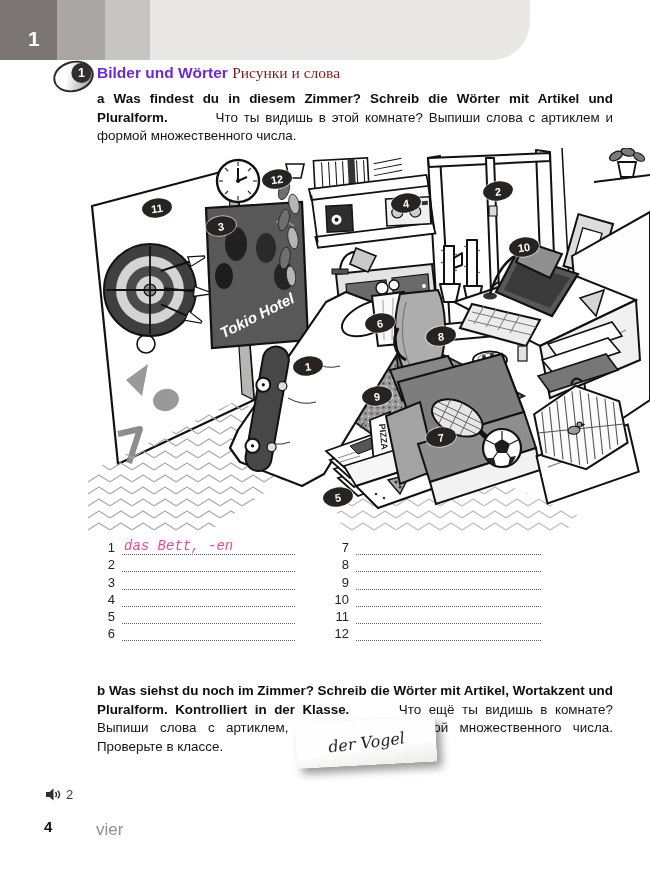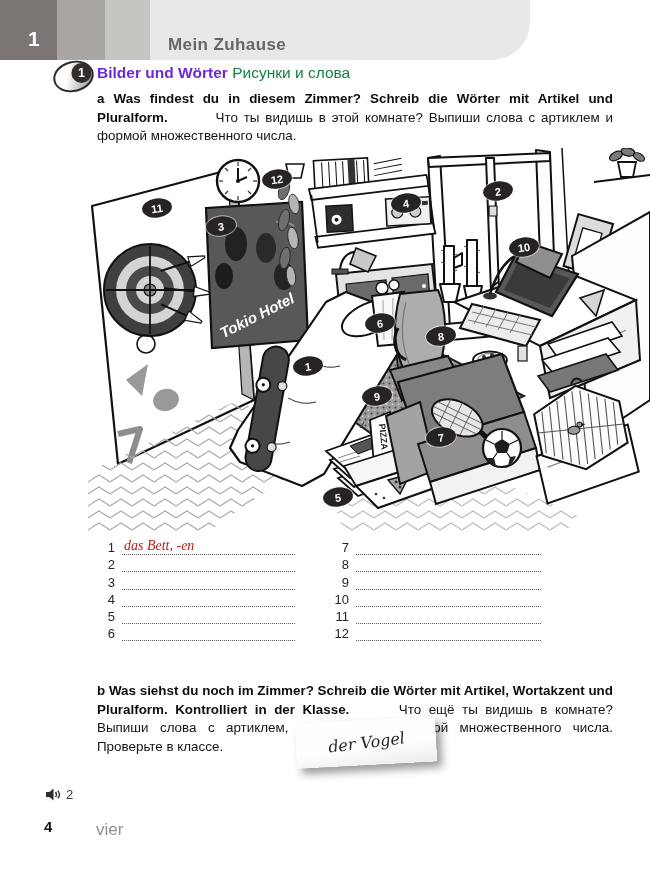--- a/index.html
+++ b/index.html
@@ -13,41 +13,41 @@
   .hb3{left:105px;width:45px;background:#c7c5c2;}
   .chnum{position:absolute;left:28px;top:27px;color:#fff;font-size:21px;font-weight:bold;}
   .chtitle{position:absolute;left:168px;top:35px;font-size:17px;font-weight:bold;color:#686766;letter-spacing:.4px;}
   
   .ex-badge{position:absolute;left:53px;top:61px;width:37px;height:27px;border:2.5px solid #2a2a2a;border-radius:50%;
             background:linear-gradient(115deg,#ffffff 35%,#8f8c8a);transform:rotate(-14deg);}
   .ex-badge-inner{position:absolute;right:0;top:1.5px;width:20px;height:20px;border-radius:50%;background:#332e2c;
             color:#fff;font-size:12.5px;font-weight:bold;text-align:center;line-height:20px;transform:rotate(14deg);}
   .ex-title{position:absolute;left:97px;top:64px;font-size:15.5px;}
   .t-de{font-weight:bold;color:#6d28d9;}
-  .t-ru{color:#15803d;}
+  .t-ru{color:#7f1d1d;font-family:Liberation Serif, serif;}
   .para{position:absolute;left:97px;width:516px;margin:0;font-size:13.4px;line-height:18.6px;
         text-align:justify;color:#151515;}
   .para b{font-weight:bold;color:#0e0e0e;}
   .para .ru{font-weight:normal;margin-left:42px;}
   
   .illo{position:absolute;left:88px;top:148px;width:562px;height:384px;}
   .illo svg{display:block;}
   .marker{position:absolute;min-width:26px;height:19px;padding:0 2px;background:#272322;border-radius:50%;
           color:#fff;font-size:11px;font-weight:bold;display:flex;align-items:center;justify-content:center;
           transform:translate(-50%,-50%) rotate(-8deg);box-shadow:0 0 0 1px rgba(255,255,255,.55);}
   
   .answers{position:absolute;left:95px;top:538px;display:flex;}
   .col{display:flex;flex-direction:column;}
   .col1{width:200px;}
   .col2{width:212px;margin-left:34px;}
   .arow{display:flex;align-items:flex-end;height:17.2px;}
   .anum{flex:none;width:20px;text-align:right;font-size:13px;color:#242424;line-height:15px;}
   .aline{flex:1;margin-left:7px;border-bottom:1.6px dotted #5c5c5c;position:relative;height:100%;}
-  .hand{position:absolute;left:2px;bottom:0;font-family:Liberation Serif, serif;font-style:italic;
-        font-size:14px;color:#b91c1c;white-space:nowrap;}
+  .hand{position:absolute;left:2px;bottom:0;font-family:Liberation Mono, monospace;font-style:italic;
+        font-size:14px;color:#ec4899;white-space:nowrap;}
   
   .note{position:absolute;left:296px;top:720px;width:140px;height:45px;
         background:linear-gradient(175deg,#fefefe 60%,#ebebe9);box-shadow:5px 6px 8px rgba(0,0,0,.4);
         transform:rotate(-3deg);display:flex;align-items:center;justify-content:center;}
   .note-text{font-family:"DejaVu Serif",serif;font-style:italic;font-size:16px;color:#222;transform:rotate(-4deg);}
   
   .audio{position:absolute;left:46px;top:787px;display:flex;align-items:center;gap:5px;}
   .audio-num{font-size:13px;color:#3a3a3a;}
   .pnum{position:absolute;left:44px;top:818px;font-size:15px;font-weight:bold;color:#111;}
   .pword{position:absolute;left:96px;top:820px;font-size:17px;color:#8f8f8f;}
@@ -55,21 +55,20 @@
 </head>
 <body>
 
 <div class="page">
 
   <div class="hband"></div>
   <div class="hb hb1"></div>
   <div class="hb hb2"></div>
   <div class="hb hb3"></div>
   <div class="chnum">1</div>
-  <div class="chtitle">Mein Zuhause</div>
 
   <div class="ex-badge">
     <span class="ex-badge-inner">1</span>
   </div>
   <div class="ex-title">
     <span class="t-de">Bilder und Wörter</span>
     <span class="t-ru">Рисунки и слова</span>
   </div>
 
   <p class="para" style="top:90px;"><b><span>a</span> <span>Was findest du in diesem Zimmer? Schreib die Wörter mit Artikel und Pluralform.</span></b> <span class="ru">Что ты видишь в этой комнате? Выпиши слова с артиклем и формой множественного числа.</span></p>

